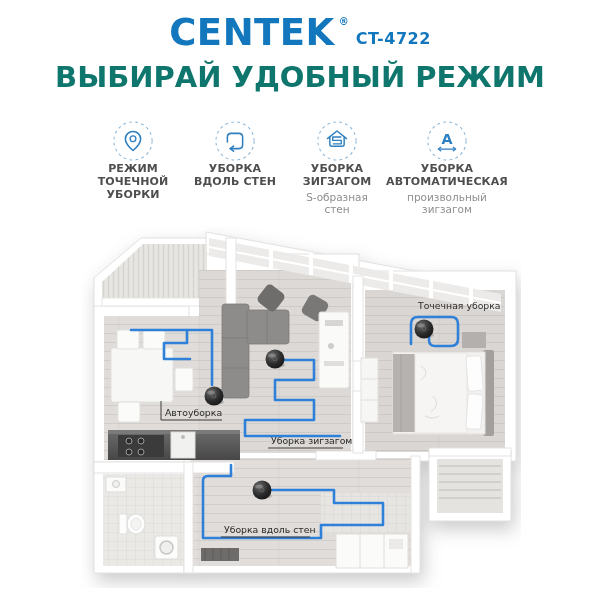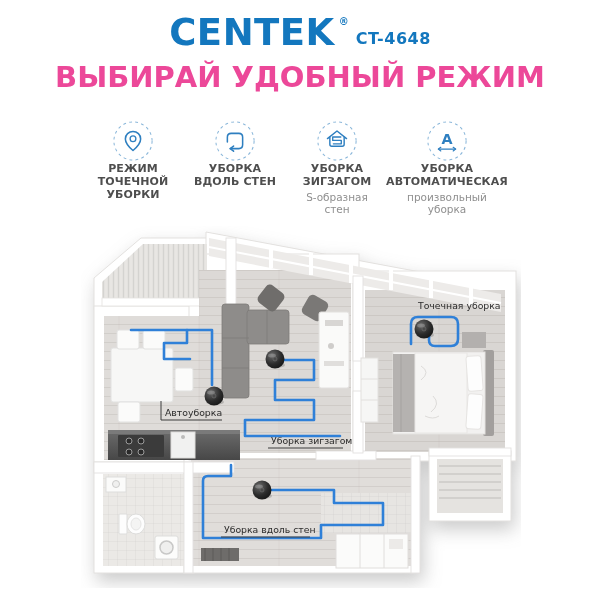--- a/index.html
+++ b/index.html
@@ -4,21 +4,21 @@
 <style>
   html,body{margin:0;padding:0;background:#ffffff;}
   .page{position:relative;width:600px;height:600px;background:#ffffff;overflow:hidden;
         font-family:"DejaVu Sans","Liberation Sans",sans-serif;}
   
   .header{position:absolute;top:14px;left:0;width:100%;text-align:center;}
   .logo-row{display:flex;justify-content:center;align-items:flex-end;gap:7px;}
   .brand{font-size:37px;font-weight:bold;color:#1377be;letter-spacing:.5px;line-height:1;}
   .reg{font-size:10px;font-weight:bold;color:#1377be;align-self:flex-start;margin:2px 0 0 -3px;}
   .model{font-size:16px;font-weight:bold;color:#1377be;letter-spacing:.5px;margin-bottom:3px;}
-  .title{margin:9px 0 0;font-size:29px;font-weight:bold;color:#ec4899;letter-spacing:0;}
+  .title{margin:9px 0 0;font-size:29px;font-weight:bold;color:#0f766e;letter-spacing:0;}
   
   .mode{position:absolute;top:120px;width:132px;text-align:center;}
   .mode-1{left:67px}.mode-2{left:169px}.mode-3{left:271px}.mode-4{left:381px}
   .mode .icon{display:block;margin:0 auto;}
   .mode .label{margin-top:1px;font-weight:bold;font-size:11px;line-height:1.18;color:#4e4e4e;
                white-space:pre-line;letter-spacing:.1px;}
   .mode .sub{margin-top:2px;font-size:10.5px;line-height:1.15;color:#8f8f8f;white-space:pre-line;}
   
   .plan{position:absolute;left:81px;top:226px;width:440px;height:362px;}
   .plan svg{display:block;}
@@ -27,21 +27,21 @@
 </style>
 </head>
 <body>
 
 <div class="page">
 
   <div class="header">
     <div class="logo-row">
       <span class="brand">CENTEK</span>
       <span class="reg">®</span>
-      <span class="model">CT-4648</span>
+      <span class="model">CT-4722</span>
     </div>
     <h1 class="title">ВЫБИРАЙ УДОБНЫЙ РЕЖИМ</h1>
   </div>
 
   <div class="mode mode-1">
     <svg class="icon" width="42" height="42" viewBox="0 0 44 44">
       <circle cx="22" cy="22" r="20" fill="none" stroke="#8bb7da" stroke-width="1.1" stroke-dasharray="3 3.4"></circle>
       <path d="M22,12 c-4.5,0 -8,3.5 -8,7.8 C14,25 22,32 22,32 s8,-7 8,-12.2 C30,15.5 26.5,12 22,12 z" fill="none" stroke="#2e7fc0" stroke-width="1.6" stroke-linejoin="round"></path>
       <circle cx="22" cy="19.6" r="3" fill="none" stroke="#2e7fc0" stroke-width="1.4"></circle>
     </svg>
@@ -78,21 +78,21 @@
   <div class="mode mode-4">
     <svg class="icon" width="42" height="42" viewBox="0 0 44 44">
       <circle cx="22" cy="22" r="20" fill="none" stroke="#8bb7da" stroke-width="1.1" stroke-dasharray="3 3.4"></circle>
       <text x="22" y="25.5" text-anchor="middle" font-size="15" font-weight="bold" fill="#2e7fc0">A</text>
       <path d="M13,30.5 H31" fill="none" stroke="#2e7fc0" stroke-width="1.3" stroke-linecap="round"></path>
       <path d="M15.5,28.6 L13,30.5 L15.5,32.4 M28.5,28.6 L31,30.5 L28.5,32.4" fill="none" stroke="#2e7fc0" stroke-width="1.3" stroke-linecap="round" stroke-linejoin="round"></path>
     </svg>
     <div class="label">УБОРКА
 АВТОМАТИЧЕСКАЯ</div>
     <div class="sub">произвольный
-уборка</div>
+зигзагом</div>
   </div>
 
   <div class="plan">
     <svg viewBox="0 0 440 362" width="440" height="362">
       <defs>
         <pattern id="planks" width="80" height="9" patternUnits="userSpaceOnUse">
           <line x1="0" y1="8.5" x2="80" y2="8.5" stroke="rgba(90,80,70,0.10)" stroke-width="1"></line>
           <line x1="38" y1="0" x2="38" y2="9" stroke="rgba(90,80,70,0.05)" stroke-width="1"></line>
         </pattern>
         <pattern id="tiles" width="9" height="9" patternUnits="userSpaceOnUse">

